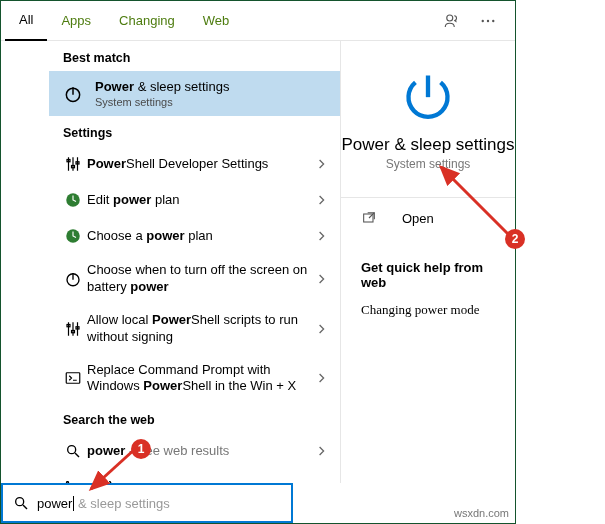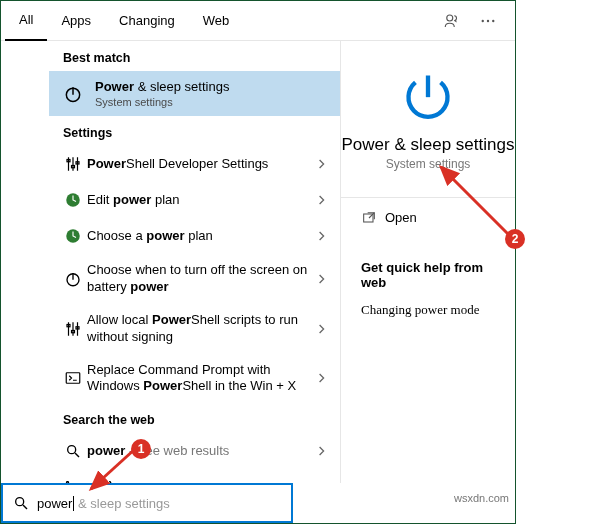--- a/index.html
+++ b/index.html
@@ -1,43 +1,43 @@
 <!DOCTYPE html>
 <html><head>
 <meta charset="utf-8">
 <style>
   * { box-sizing: border-box; margin: 0; padding: 0; }
   body { font-family: "Segoe UI", Arial, sans-serif; background: #fff; color: #000; font-size: 13px; }
   .window { width: 516px; height: 524px; border: 1px solid #14532d; position: relative; display: flex; flex-direction: column; }
   .tabbar { display: flex; align-items: center; height: 40px; border-bottom: 1px solid #e6e6e6; padding: 0 4px; }
-  .tab { padding: 0 14px; height: 40px; display: flex; align-items: center; color: #000000; cursor: pointer; font-size: 13px; }
+  .tab { padding: 0 14px; height: 40px; display: flex; align-items: center; color: #4d7c0f; cursor: pointer; font-size: 13px; }
   .tab.active { border-bottom: 2px solid #000; color: #000; font-weight: 500; }
   .tabbar-right { margin-left: auto; display: flex; align-items: center; gap: 18px; padding-right: 14px; color: #555; }
   .body { flex: 1; display: flex; overflow: hidden; }
   .left { width: 292px; border-right: 1px solid #e6e6e6; overflow-y: auto; margin-left: 48px; }
   .right { flex: 1; display: flex; flex-direction: column; }
   .section-header { padding: 10px 14px 6px; font-weight: 600; font-size: 12.5px; color: #000; }
   .best-match { background: #bfdbef; padding: 8px 14px; display: flex; align-items: center; gap: 12px; cursor: pointer; }
   .best-match .label { font-size: 13px; }
   .best-match .sub { font-size: 11px; color: #4a4a4a; margin-top: 2px; }
   .row { display: flex; align-items: center; padding: 8px 14px; gap: 4px; cursor: pointer; }
   .row .txt { flex: 1; font-size: 13px; line-height: 1.3; }
   .row .chev { color: #666; }
   .ico { width: 20px; height: 20px; display: flex; align-items: center; justify-content: center; color: #000; }
   .right-hero { display: flex; flex-direction: column; align-items: center; padding: 28px 0 12px; }
   .right-hero .pwr { width: 52px; height: 52px; color: #0078d4; }
   .right-hero .title { font-size: 17px; margin-top: 14px; }
   .right-hero .sub { font-size: 12px; color: #777; margin-top: 2px; }
   .rsep { height: 1px; background: #e6e6e6; margin: 14px 0 0; }
-  .ropt { display: flex; align-items: flex-start; gap: 8px; padding: 12px 20px; cursor: pointer; }
+  .ropt { display: flex; align-items: center; gap: 25px; padding: 12px 20px; cursor: pointer; }
   .rhead { padding: 22px 20px 8px; font-weight: 700; font-size: 13px; }
   .rline { padding: 4px 20px; font-size: 13px; font-family: Liberation Serif, serif; }
   .searchbar { height: 40px; border: 2px solid #0078d4; display: flex; align-items: center; padding: 0 10px; gap: 8px; width: 292px; }
   .searchghost { color: #999; }
-  .watermark { position: absolute; right: 6px; bottom: 19px; font-size: 11px; color: #777; }
+  .watermark { position: absolute; right: 6px; bottom: 4px; font-size: 11px; color: #777; }
   strong { font-weight: 600; }
   
   .callout { position: absolute; width: 20px; height: 20px; border-radius: 50%; background: #d93025; color: #fff; font-size: 12px; display: flex; align-items: center; justify-content: center; font-weight: 600; }
   .arrow1 { position: absolute; left: 82px; top: 446px; width: 54px; height: 46px; pointer-events: none; }
   .arrow2 { position: absolute; left: 432px; top: 158px; width: 80px; height: 80px; pointer-events: none; }
   svg { display: block; }
 </style>
 </head>
 <body>
 

